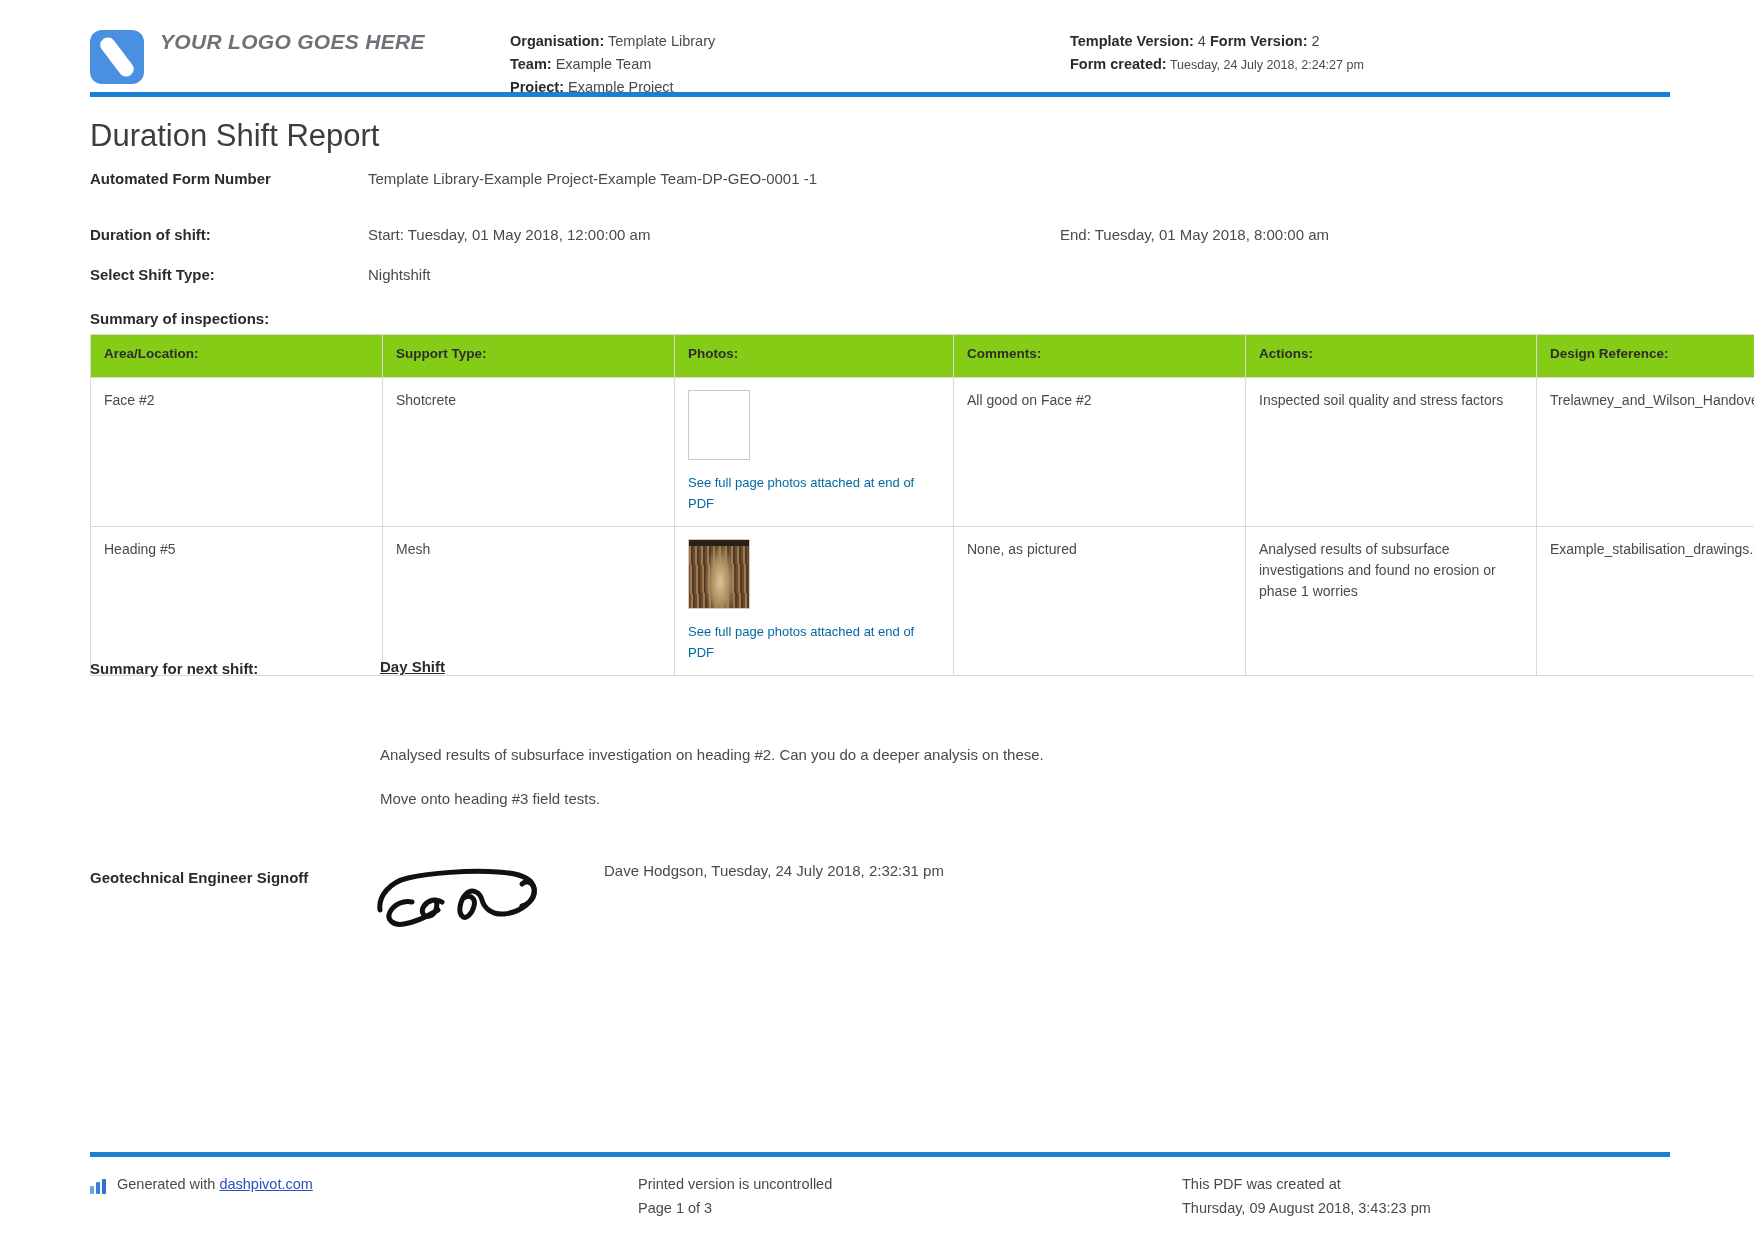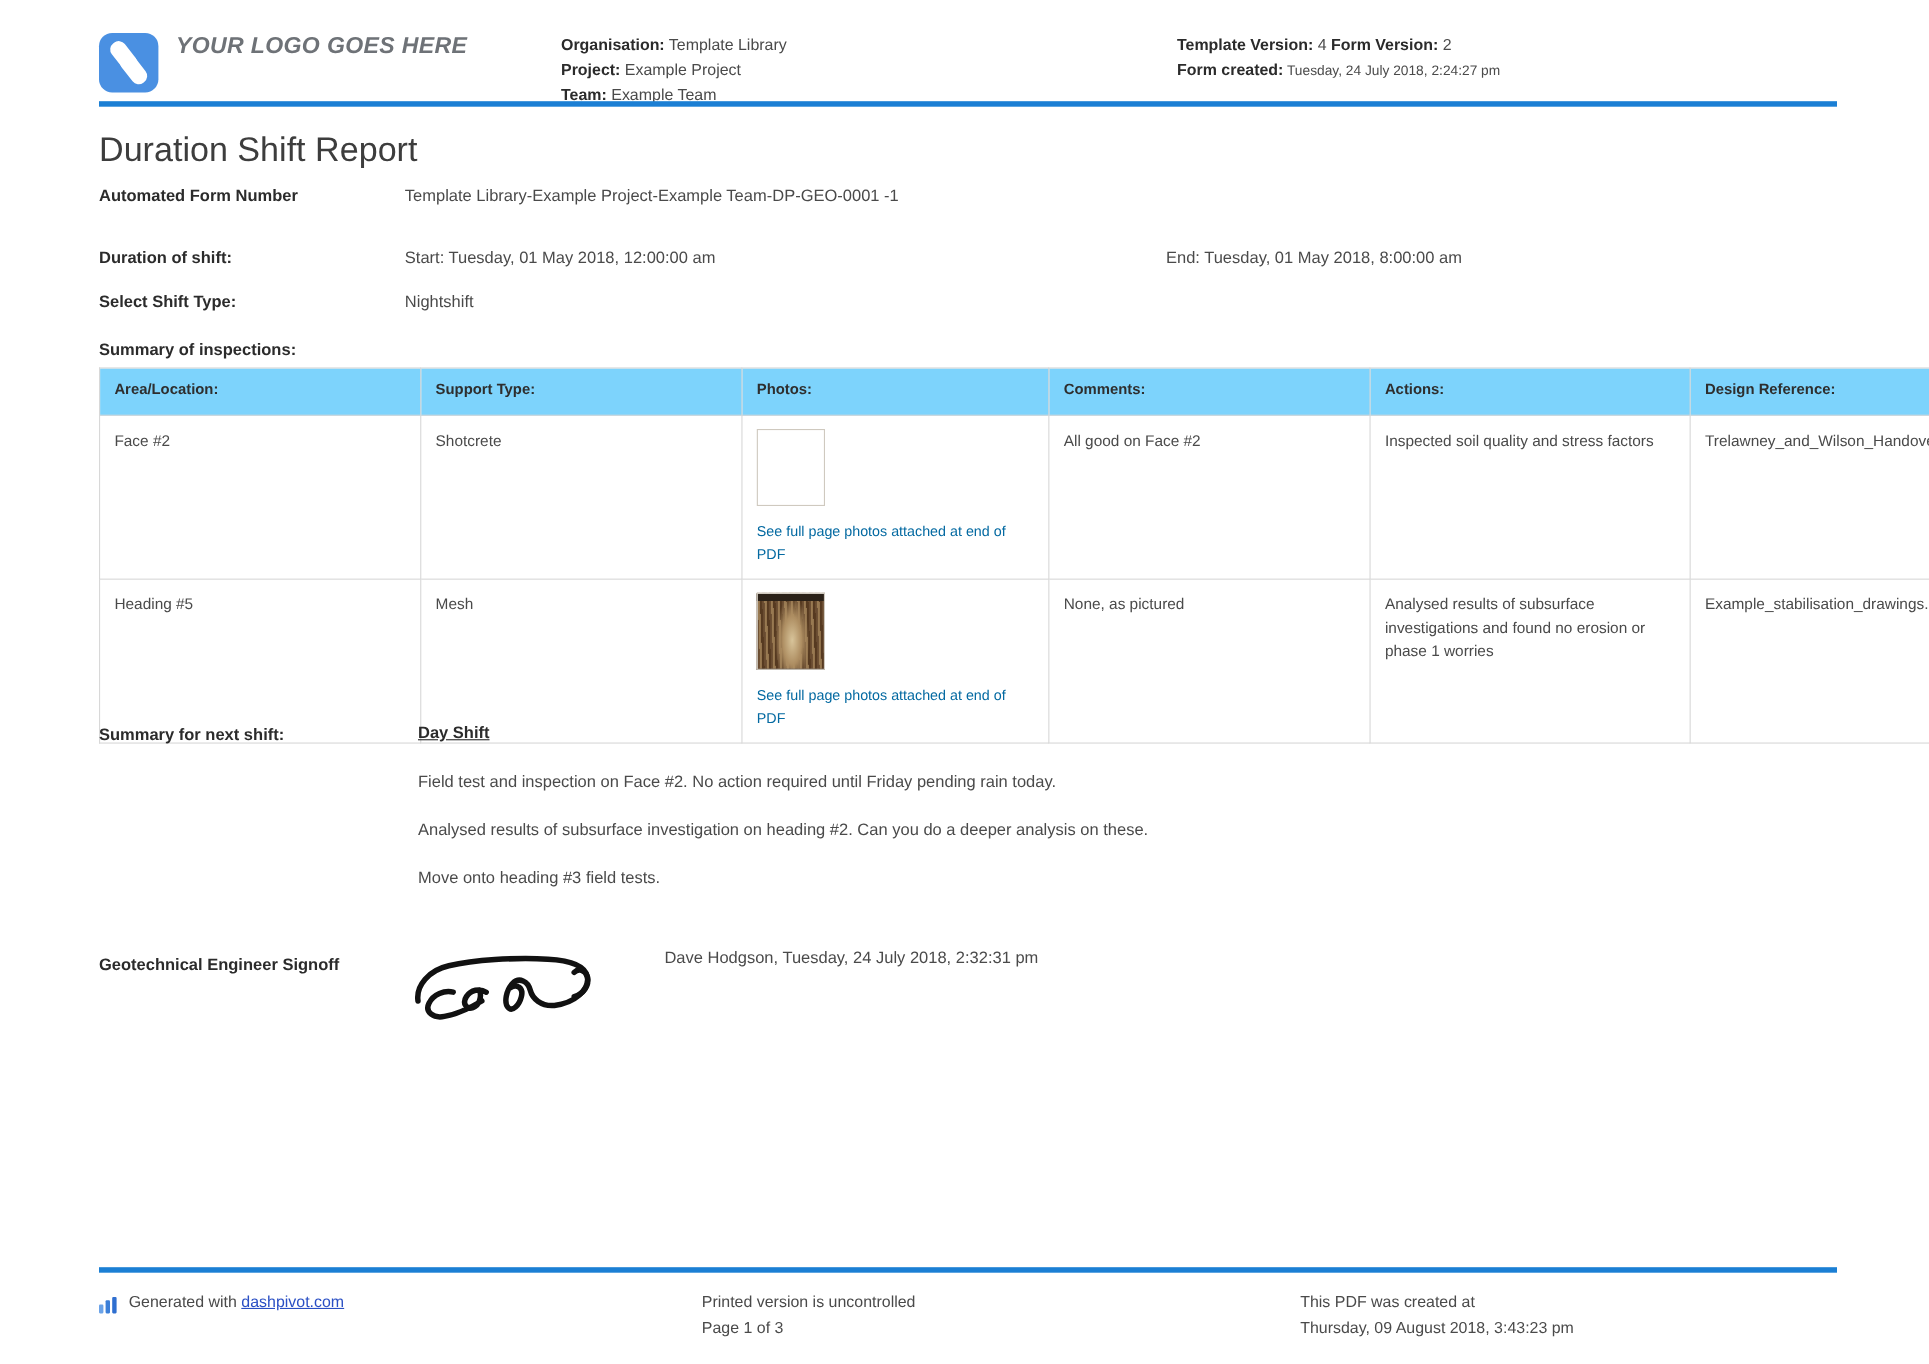--- a/index.html
+++ b/index.html
@@ -150,21 +150,21 @@
   }
   .insp-table th, .insp-table td {
     border: 1px solid #d8d8d8;
     vertical-align: top;
     text-align: left;
     padding: 12px 12px 12px 13px;
     color: #4a4a4a;
     font-weight: normal;
   }
   .insp-table thead th {
-    background: #7dd3fc;
+    background: #84cc16;
     font-weight: bold;
     color: #2e2e2e;
     font-size: 13.5px;
     height: 20px;
     padding-top: 11px;
     padding-bottom: 11px;
   }
   .insp-table tbody td { height: 122px; line-height: 21px; }
   .col-area   { width: 266px; }
   .col-supp   { width: 266px; }
@@ -287,26 +287,26 @@
       </div>
       <div class="logo-text">YOUR LOGO GOES HERE</div>
     </div>
 
     <div class="meta-col mid">
       <div>
         <b>Organisation:</b>
         <span>Template Library</span>
       </div>
       <div>
+        <b>Team:</b>
+        <span>Example Team</span>
+      </div>
+      <div>
         <b>Project:</b>
         <span>Example Project</span>
-      </div>
-      <div>
-        <b>Team:</b>
-        <span>Example Team</span>
       </div>
     </div>
 
     <div class="meta-col right">
       <div>
         <b>Template Version:</b>
         <span>4</span>
         <b>Form Version:</b>
         <span>2</span>
       </div>
@@ -371,21 +371,20 @@
         </td>
         <td>None, as pictured</td>
         <td>Analysed results of subsurface investigations and found no erosion or phase 1 worries</td>
         <td>Example_stabilisation_drawings.pdf</td>
       </tr>
     </tbody>
   </table>
 
   <div class="section-label" id="label-next-shift">Summary for next shift:</div>
   <div class="next-shift-body" id="next-shift-title">Day Shift</div>
-  <div class="next-shift-body" id="next-shift-p1">Field test and inspection on Face #2. No action required until Friday pending rain today.</div>
   <div class="next-shift-body" id="next-shift-p2">Analysed results of subsurface investigation on heading #2. Can you do a deeper analysis on these.</div>
   <div class="next-shift-body" id="next-shift-p3">Move onto heading #3 field tests.</div>
 
   <div class="section-label" id="label-signoff">Geotechnical Engineer Signoff</div>
 
   <div class="sig-wrap">
     <svg width="190" height="80" viewBox="0 0 190 80" xmlns="http://www.w3.org/2000/svg" aria-hidden="true">
       <path d="M8 52 C6 38, 18 24, 36 20 C58 15, 96 12, 126 14 C146 15, 160 20, 162 30
                C164 42, 150 54, 132 56 C120 57, 112 50, 110 42
                M110 42 C108 34, 100 30, 94 36 C88 42, 86 54, 90 58

